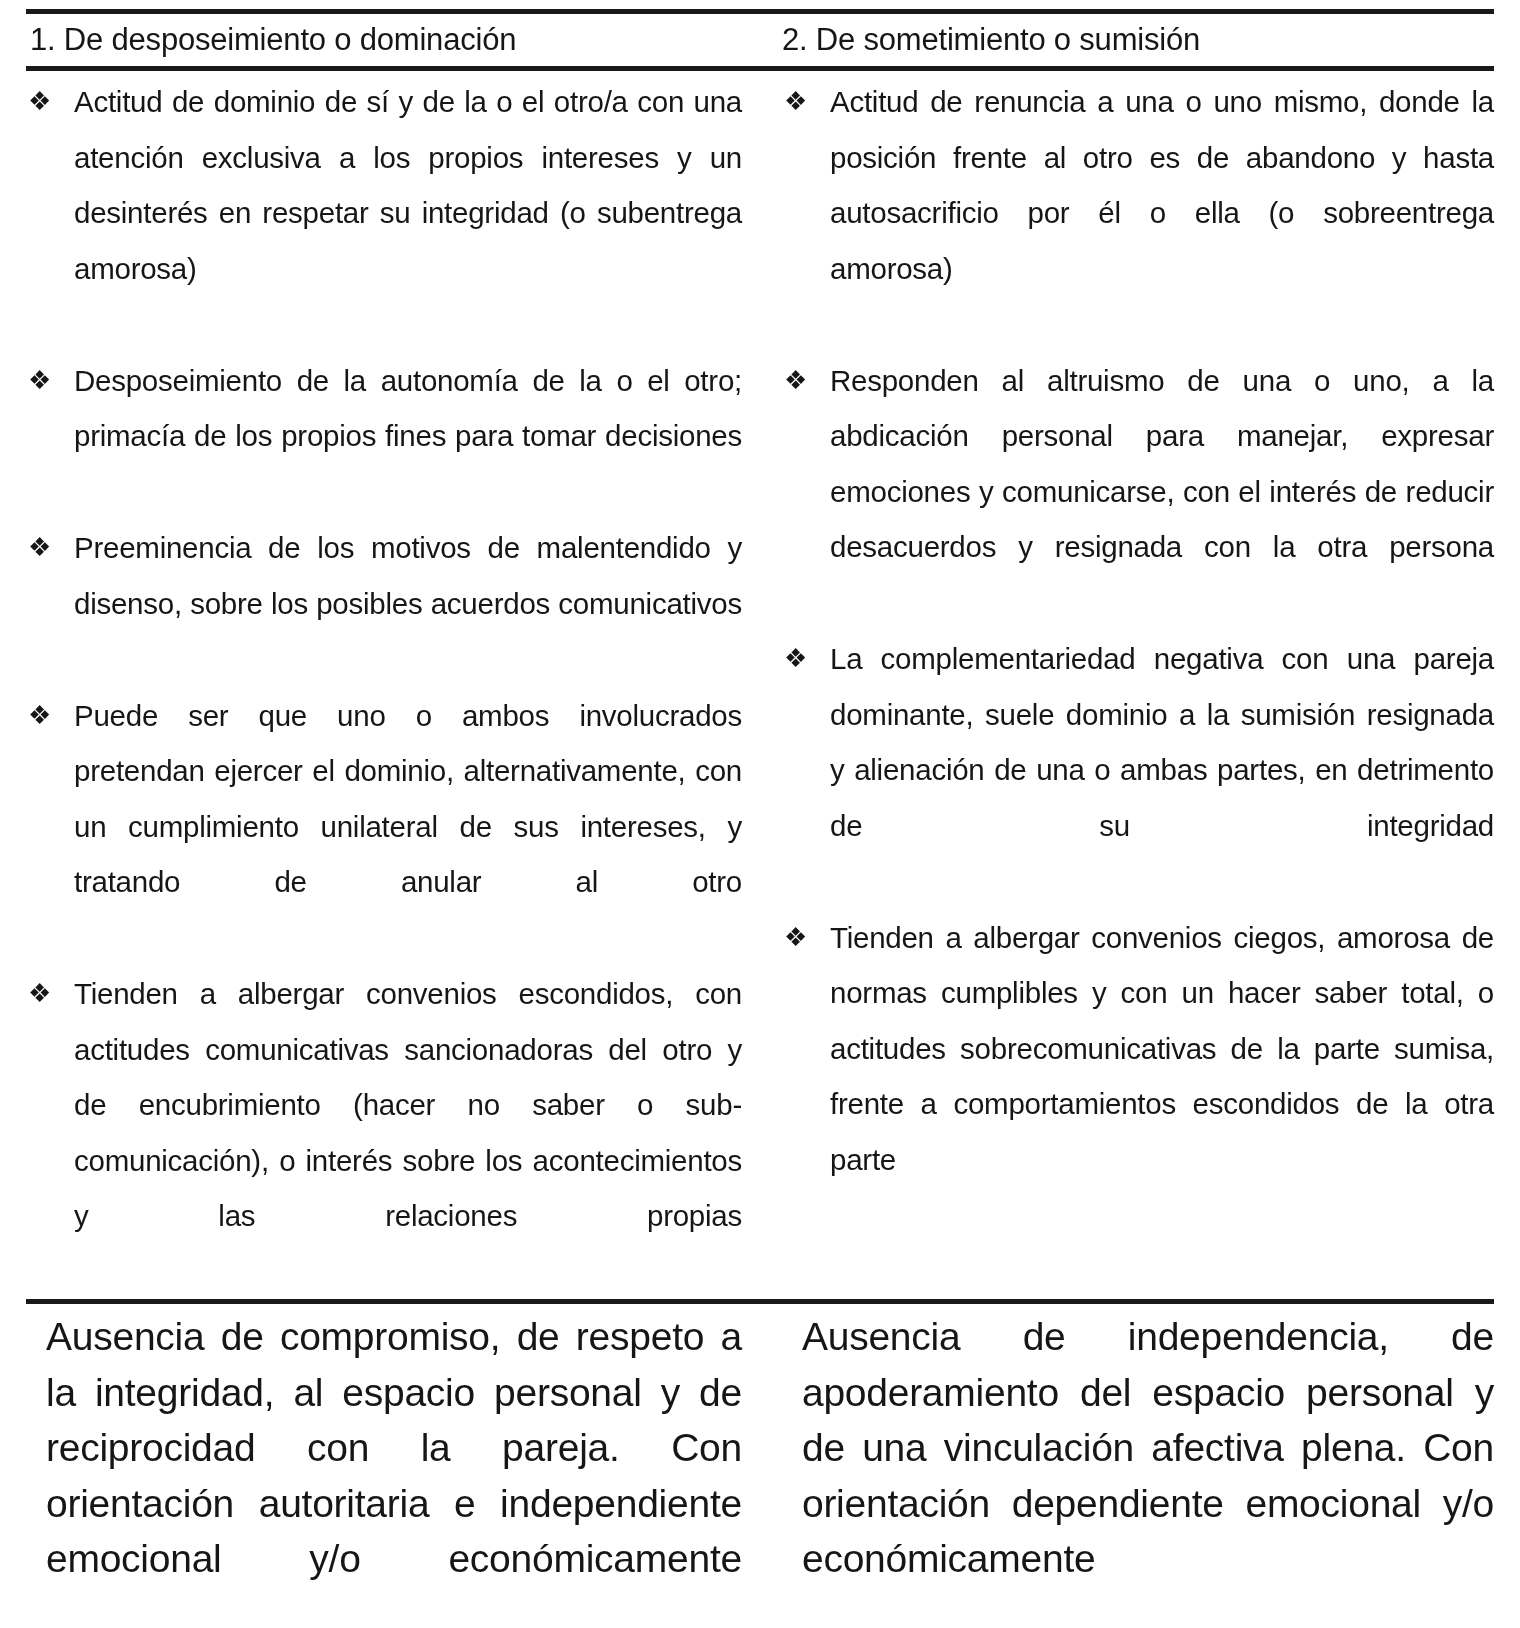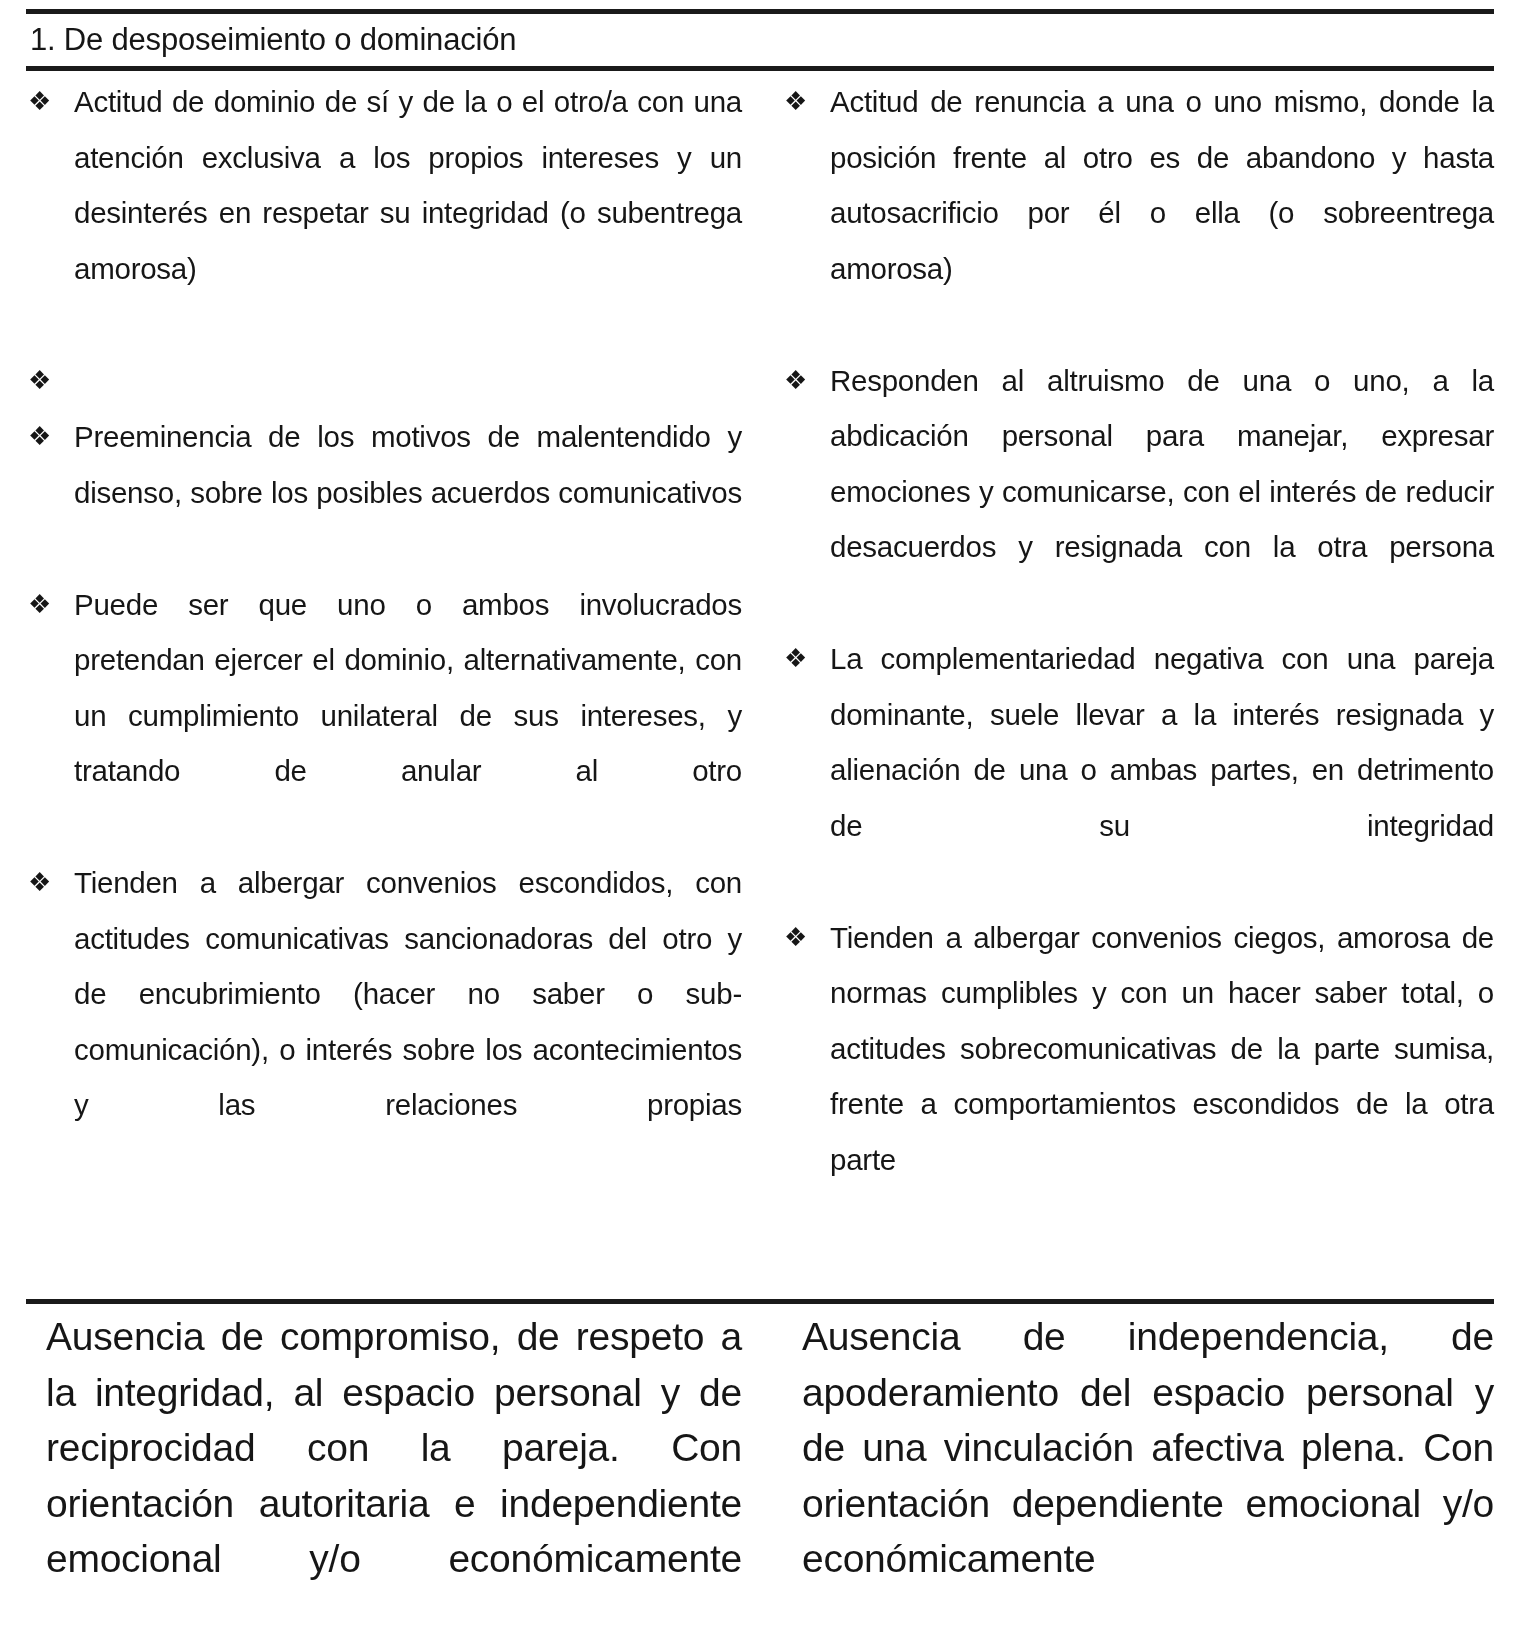--- a/index.html
+++ b/index.html
@@ -144,34 +144,38 @@
 <body>
 
 <div class="sheet">
 
   <div class="rule-top"></div>
 
   <div class="header-row">
     <div class="header-cell left">
       <div class="header-title">1. De desposeimiento o dominación</div>
     </div>
+    <div class="header-cell right">
+      <div class="header-title">2. De sometimiento o sumisión</div>
+    </div>
   </div>
 
   <div class="rule-head"></div>
 
   <div class="body-row">
 
     <div class="col left">
       <ul class="bullets">
         <li>
           <span class="bullet-mark">❖</span>
           <span>Actitud de dominio de sí y de la o el otro/a con una atención exclusiva a los propios intereses y un desinterés en respetar su integridad (o subentrega amorosa)</span>
         </li>
         <li>
           <span class="bullet-mark">❖</span>
+          <span>Desposeimiento de la autonomía de la o el otro; primacía de los propios fines para tomar decisiones</span>
         </li>
         <li>
           <span class="bullet-mark">❖</span>
           <span>Preeminencia de los motivos de malentendido y disenso, sobre los posibles acuerdos comunicativos</span>
         </li>
         <li>
           <span class="bullet-mark">❖</span>
           <span>Puede ser que uno o ambos involucrados pretendan ejercer el dominio, alternativamente, con un cumplimiento unilateral de sus intereses, y tratando de anular al otro</span>
         </li>
         <li>
@@ -186,21 +190,21 @@
         <li>
           <span class="bullet-mark">❖</span>
           <span>Actitud de renuncia a una o uno mismo, donde la posición frente al otro es de abandono y hasta autosacrificio por él o ella (o sobreentrega amorosa)</span>
         </li>
         <li>
           <span class="bullet-mark">❖</span>
           <span>Responden al altruismo de una o uno, a la abdicación personal para manejar, expresar emociones y comunicarse, con el interés de reducir desacuerdos y resignada con la otra persona</span>
         </li>
         <li>
           <span class="bullet-mark">❖</span>
-          <span>La complementariedad negativa con una pareja dominante, suele llevar a la interés resignada y alienación de una o ambas partes, en detrimento de su integridad</span>
+          <span>La complementariedad negativa con una pareja dominante, suele dominio a la sumisión resignada y alienación de una o ambas partes, en detrimento de su integridad</span>
         </li>
         <li>
           <span class="bullet-mark">❖</span>
           <span>Tienden a albergar convenios ciegos, amorosa de normas cumplibles y con un hacer saber total, o actitudes sobrecomunicativas de la parte sumisa, frente a comportamientos escondidos de la otra parte</span>
         </li>
       </ul>
     </div>
 
   </div>
 

